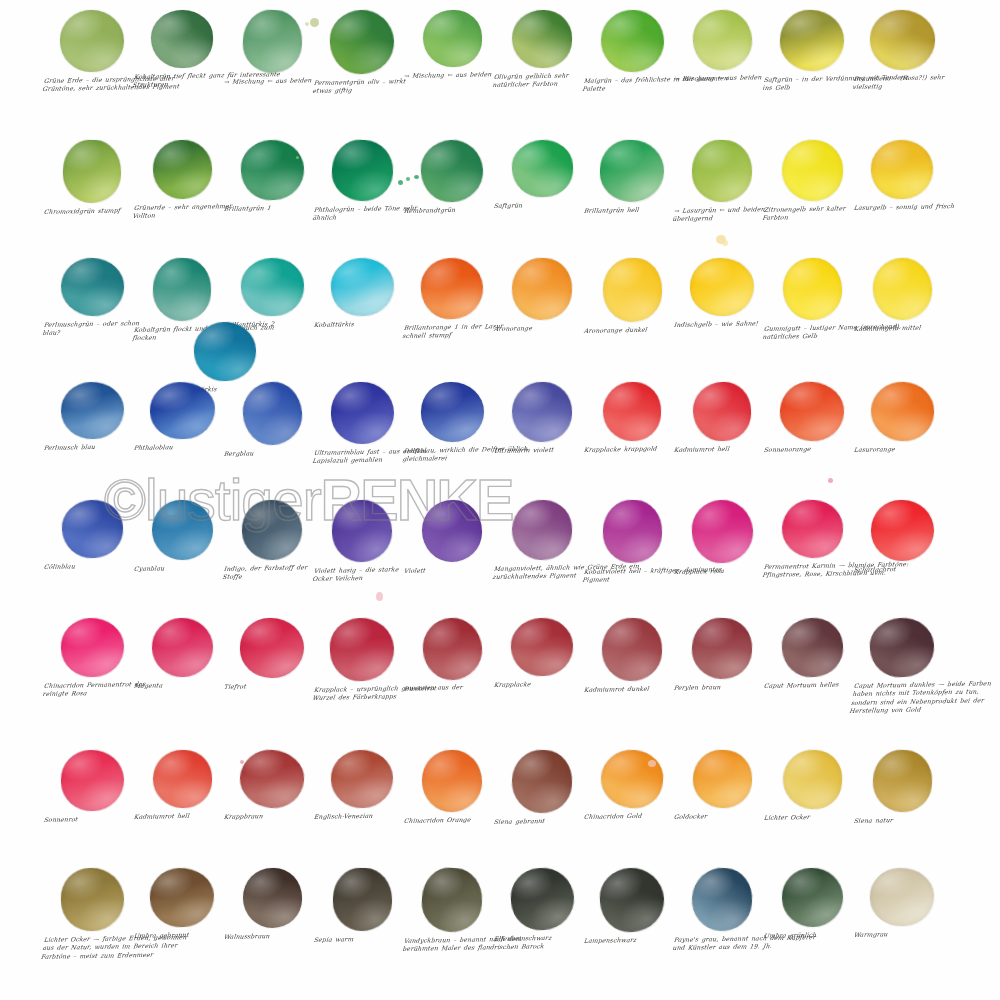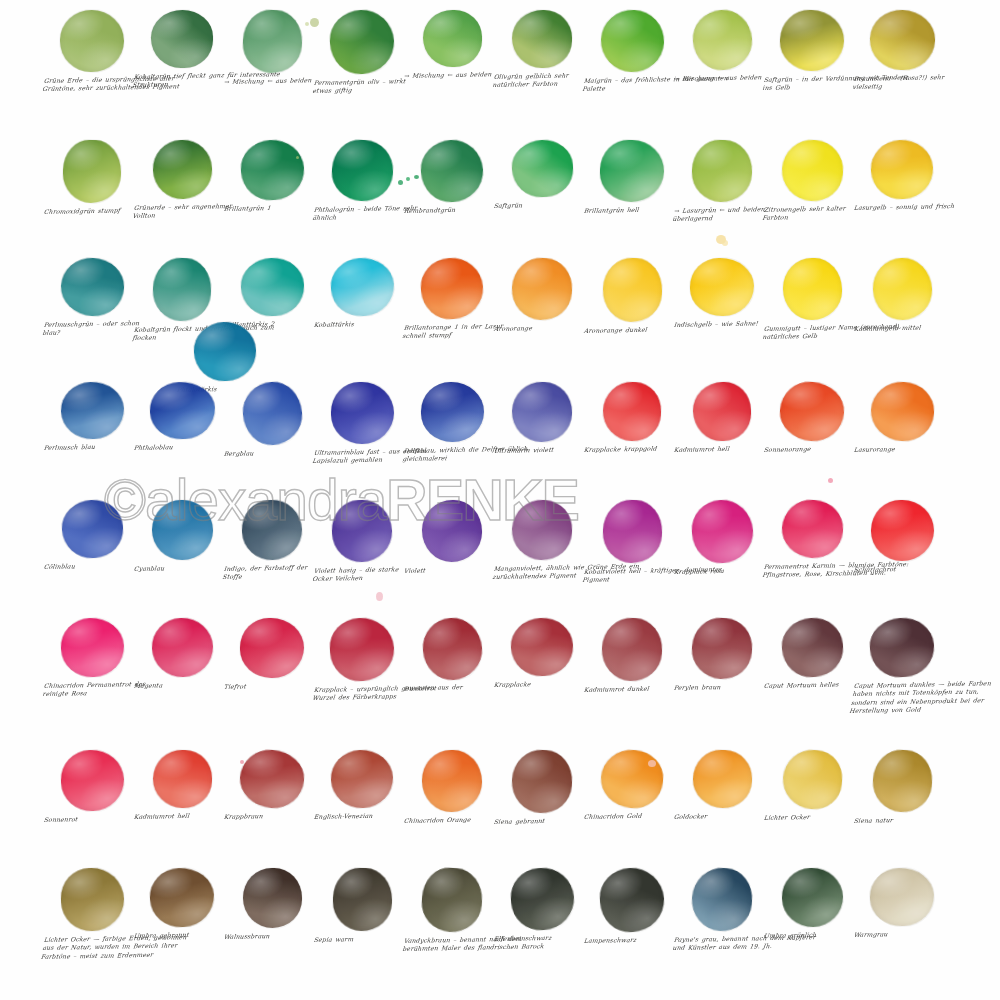--- a/index.html
+++ b/index.html
@@ -425,16 +425,16 @@
       <div class="speck" style="left: 716px; top: 235px; width: 10px; height: 9px; background: rgb(244, 217, 143);"></div>
       <div class="speck" style="left: 722px; top: 240px; width: 6px; height: 6px; background: rgb(247, 227, 167);"></div>
       <div class="speck" style="left: 376px; top: 592px; width: 7px; height: 9px; background: rgb(240, 185, 196);"></div>
       <div class="speck" style="left: 828px; top: 478px; width: 5px; height: 5px; background: rgb(239, 142, 164);"></div>
       <div class="speck" style="left: 648px; top: 760px; width: 8px; height: 7px; background: rgb(244, 199, 194);"></div>
       <div class="speck" style="left: 296px; top: 156px; width: 3px; height: 3px; background: rgb(159, 189, 110);"></div>
       <div class="speck" style="left: 240px; top: 760px; width: 4px; height: 4px; background: rgb(233, 143, 160);"></div>
     </div>
 
   <div id="watermark">
-    <span class="wm-text"><span>©</span><span>alexandra</span><span class="wm-bold">RENKE</span></span>
+    <span class="wm-text"><span>©</span><span>lustiger</span><span class="wm-bold">RENKE</span></span>
   </div>
 
 </div>
 
 </body></html>

